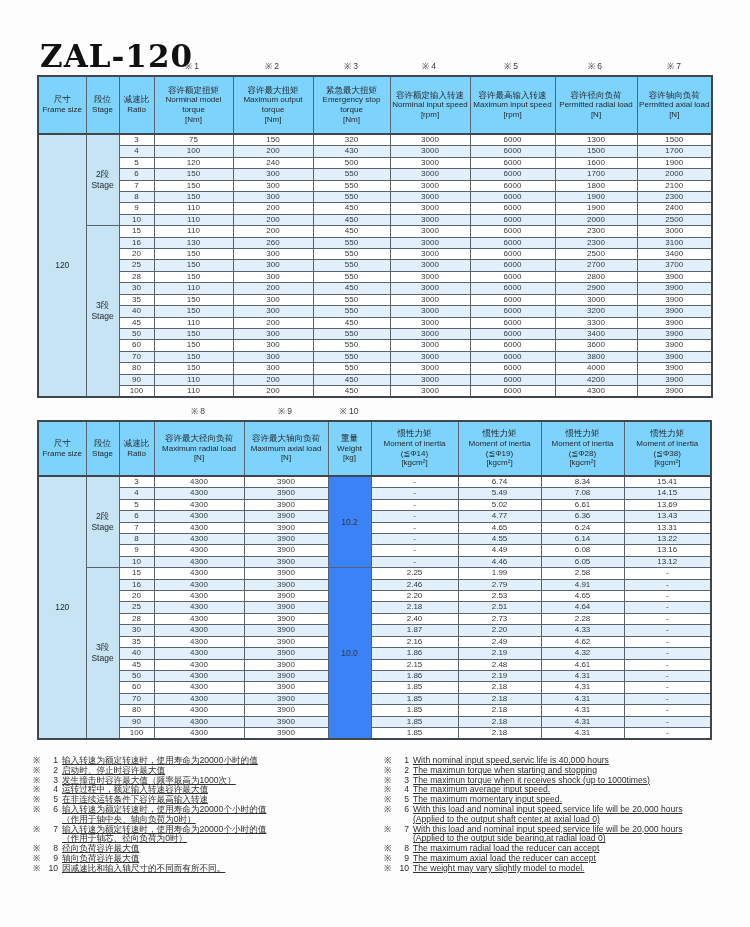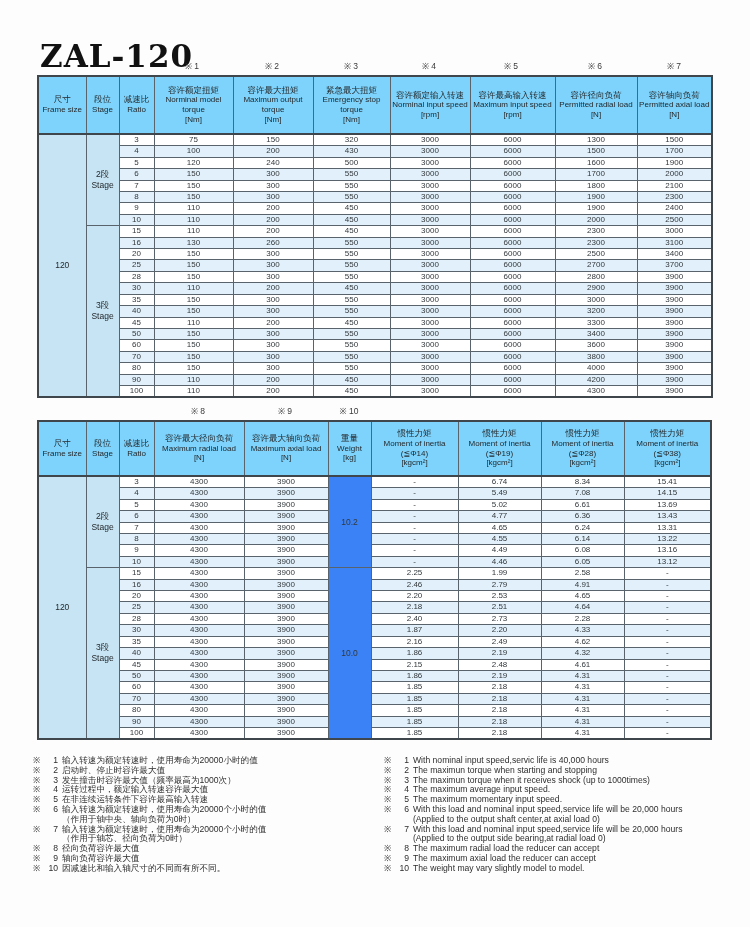--- a/index.html
+++ b/index.html
@@ -20,21 +20,21 @@
   tbody td{font-size:8px;text-align:center;height:10.4px;line-height:10.4px;padding:0;background:#fff;color:#33383c;}
   tbody td.alt{background:#e1f0fa;}
   td.frame-cell,td.stage-cell{background:#c6e4f4;font-size:8.5px;line-height:11px;text-align:center;color:#25292c;}
   td.weight-cell{background:#3b82f6;font-size:8.5px;text-align:center;color:#33383c;}
   .notes{position:absolute;top:756px;font-size:8.6px;line-height:9.8px;color:#2e2e2e;}
   #notes-zh{left:33px;width:348px;}
   #notes-en{left:384px;width:360px;}
   .note{display:flex;align-items:flex-start;}
   .note .mk{width:12px;flex:none;}
   .note .num{width:13px;flex:none;text-align:right;margin-right:4px;}
-  .note .txt{flex:1;white-space:pre-line;}
+  .note .txt{flex:1;white-space:pre-line;text-decoration:underline;}
 </style>
 </head>
 <body>
 
 <div class="page">
   <h1 class="page-title">ZAL-120</h1>
 
   <div class="twrap" id="t1wrap">
     <div class="markers" id="t1markers">
         <span style="left: 155px;">※ 1</span>

